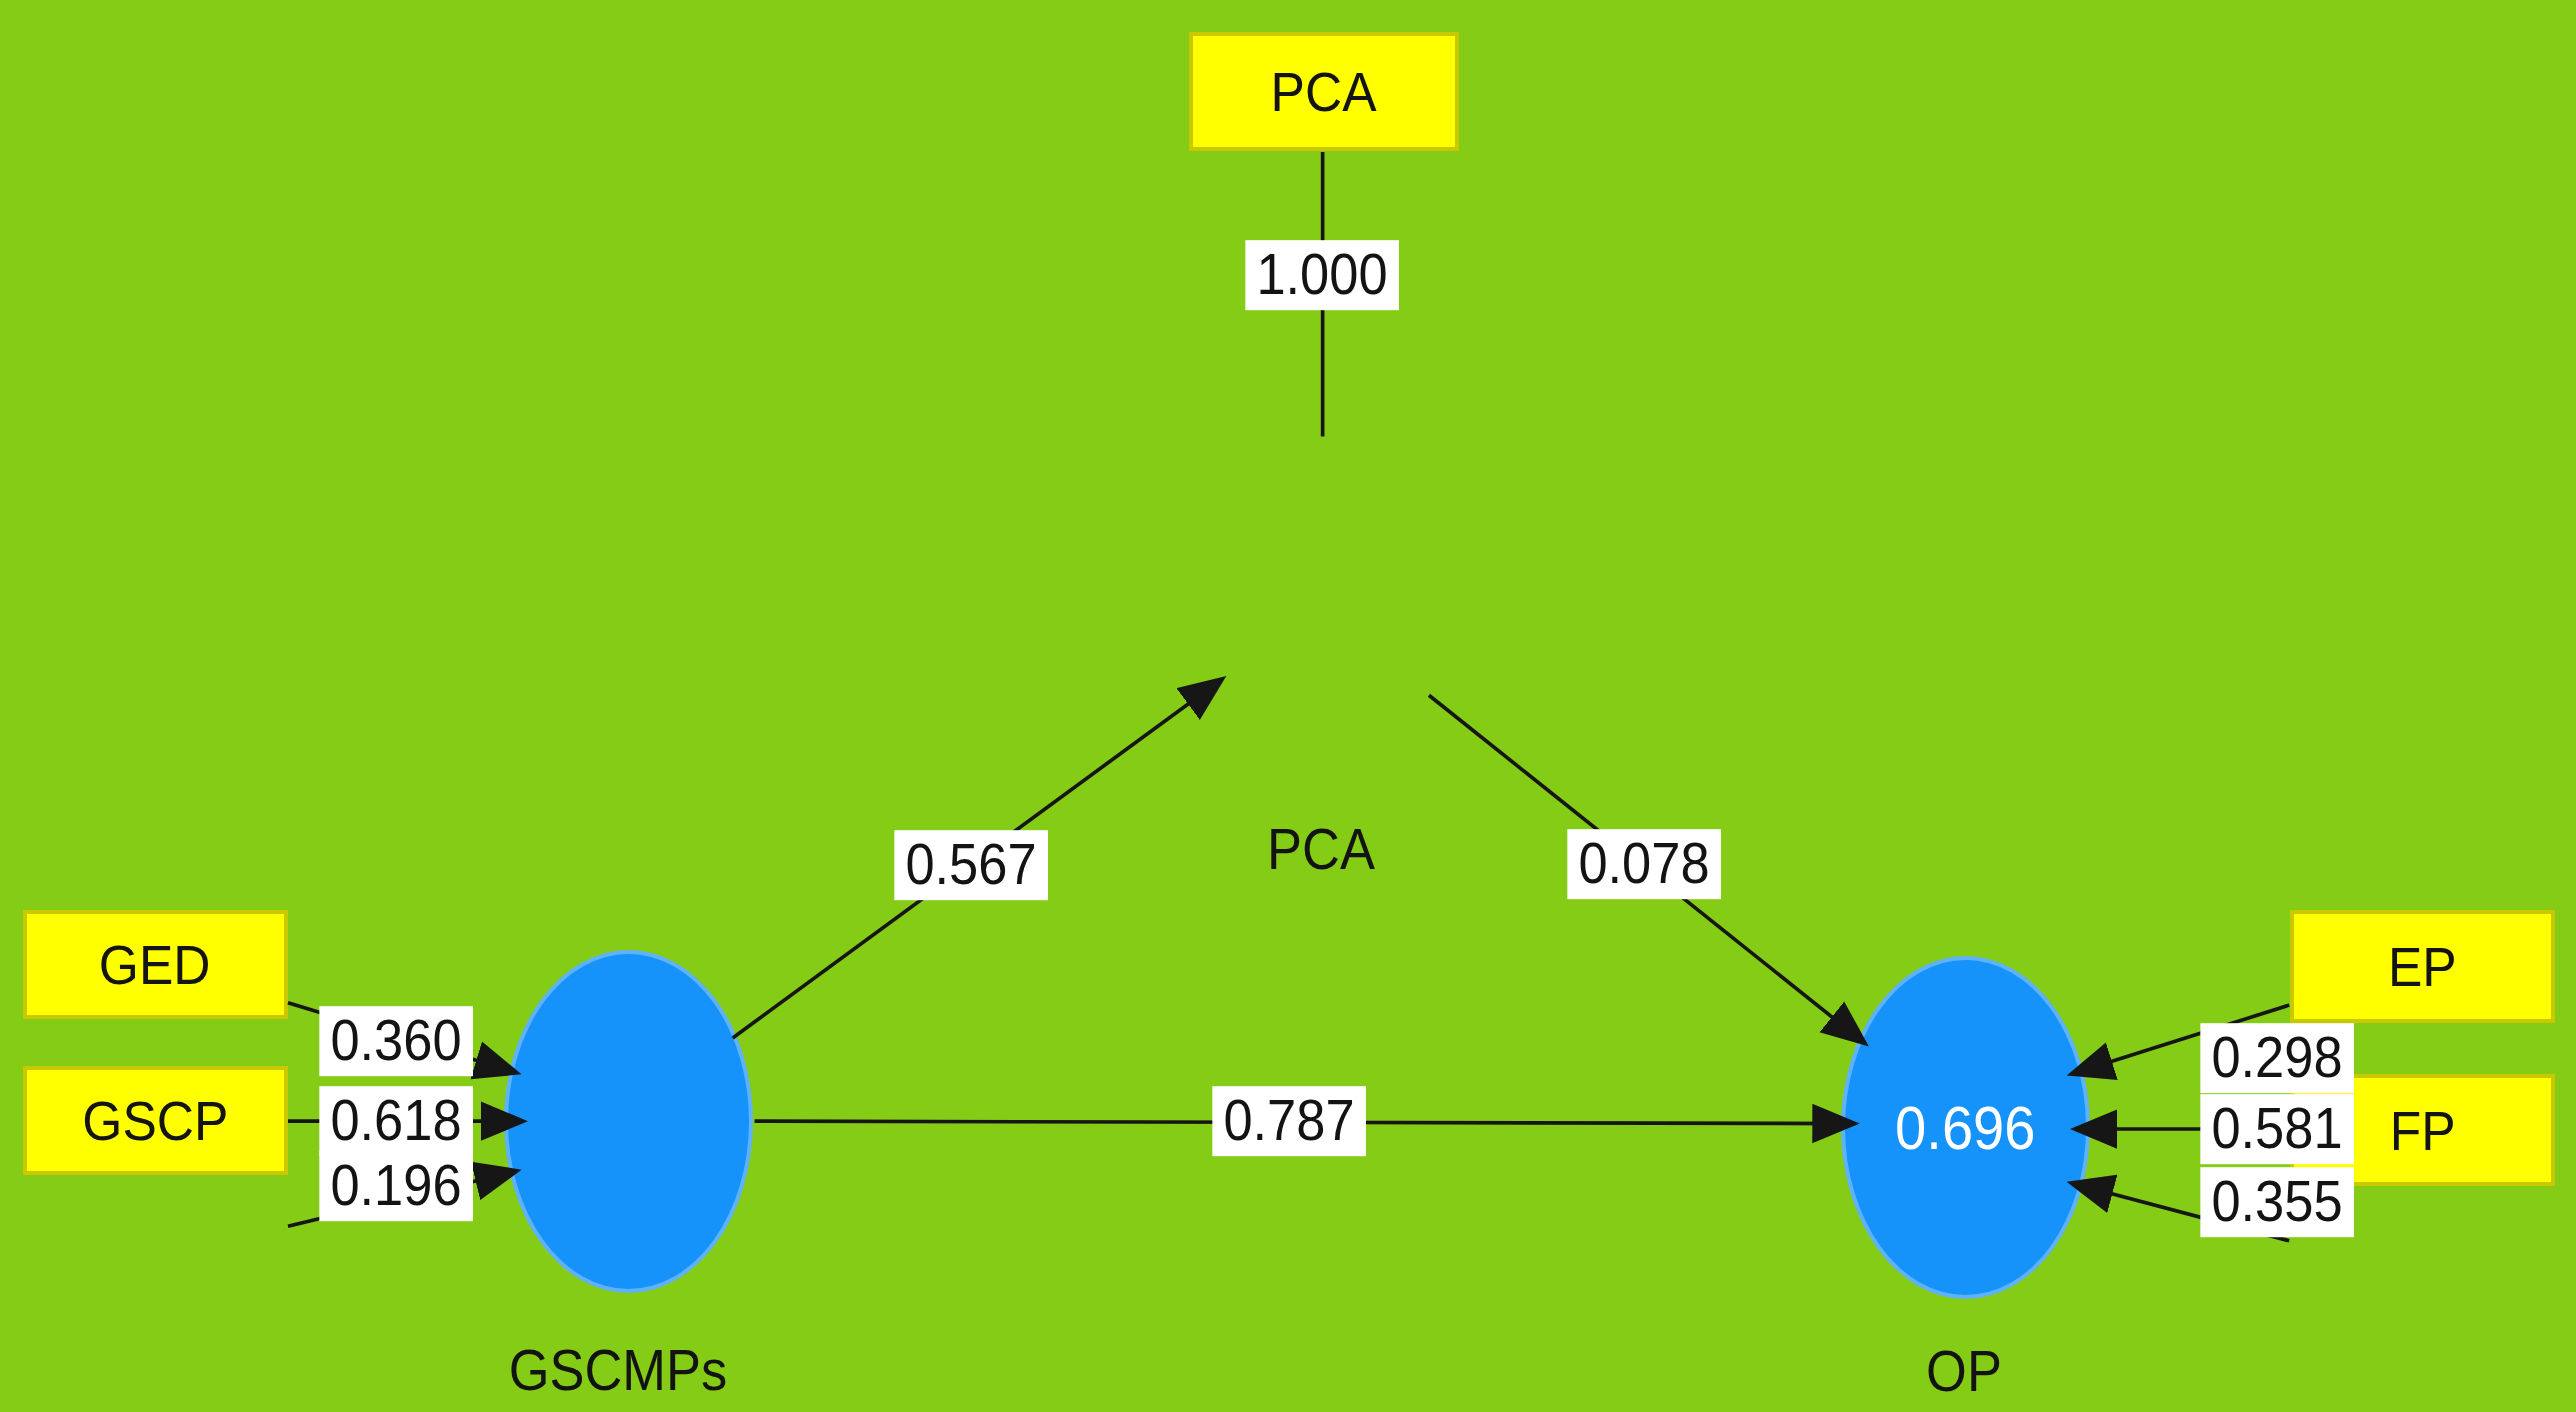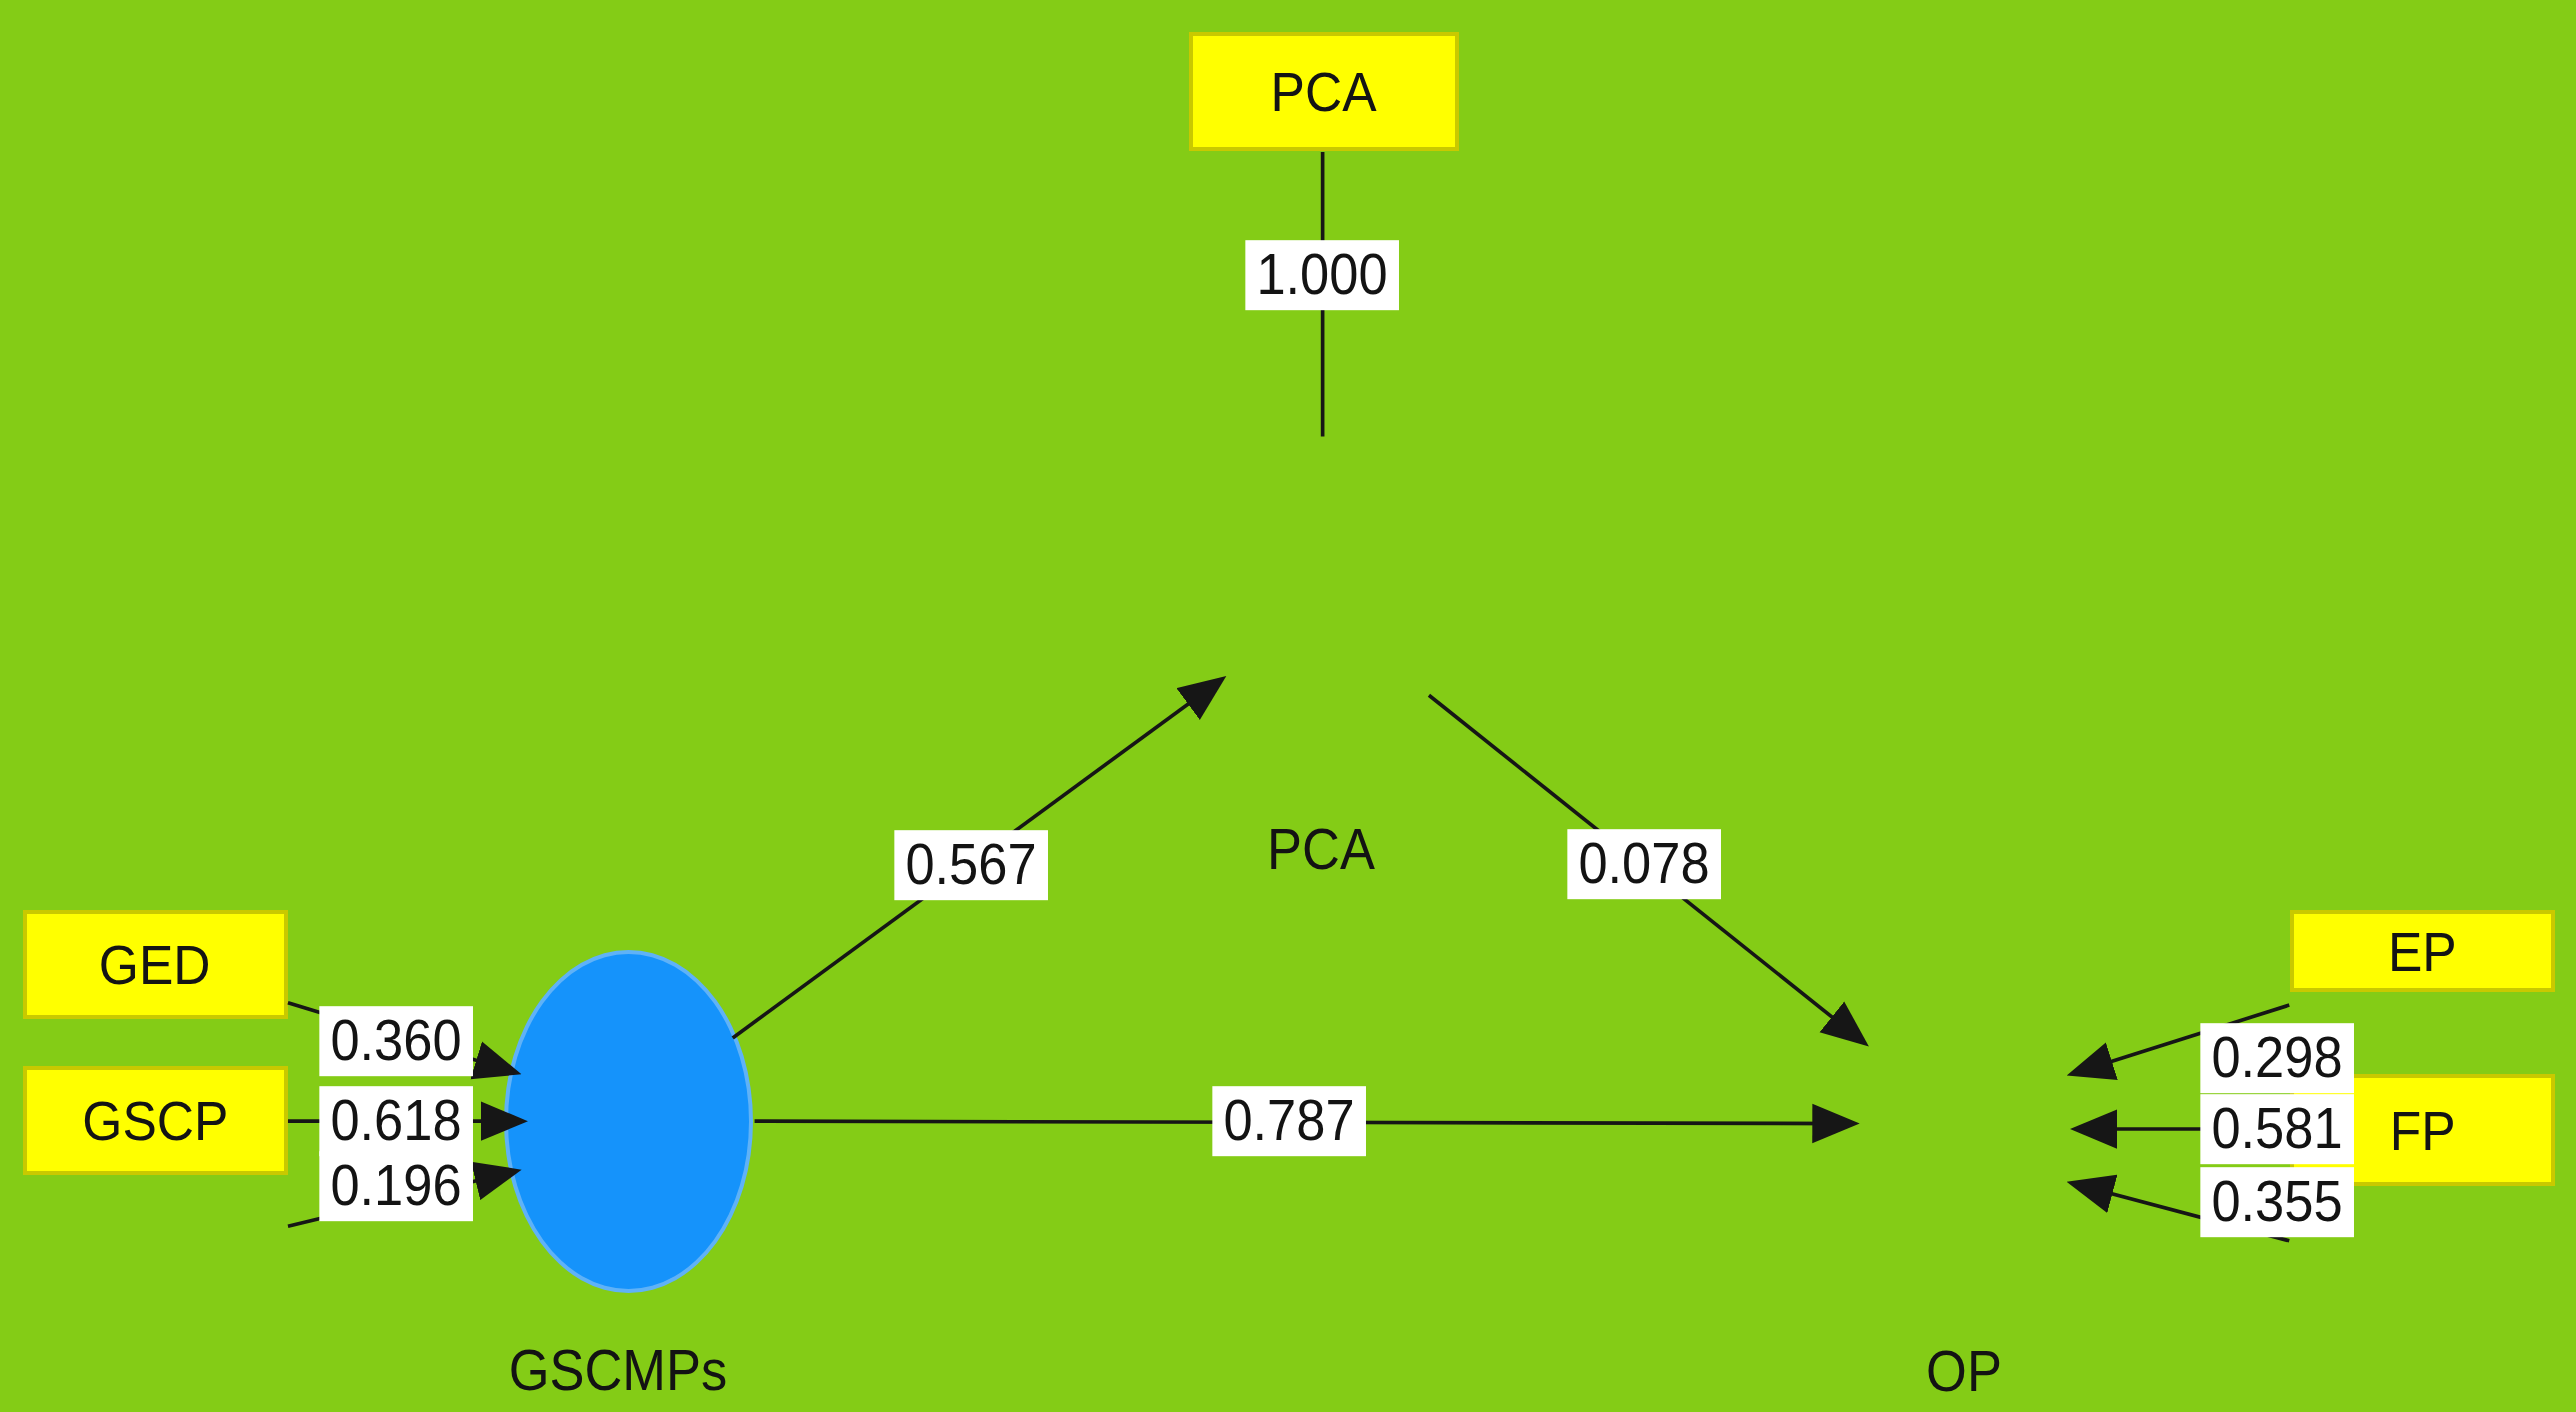--- a/index.html
+++ b/index.html
@@ -96,28 +96,31 @@
     <span class="ilabel">PCA</span>
   </div>
 
   <div class="ibox" style="left:22.5px; top:910px; width:265px; height:109px;">
     <span class="ilabel">GED</span>
   </div>
   <div class="ibox" style="left:22.5px; top:1066px; width:265px; height:109px;justify-content:center;">
     <span class="ilabel">GSCP</span>
   </div>
 
-  <div class="ibox" style="left:2290px; top:910px; width:265px; height:82px;">
+  <div class="ibox" style="left:2290px; top:910px; width:265px; height:113px;">
     <span class="ilabel">EP</span>
   </div>
   <div class="ibox" style="left:2290px; top:1074px; width:265px; height:112px;">
     <span class="ilabel">FP</span>
   </div>
 
   <div class="construct" style="left:504px; top:950px; width:249px; height:343px;"></div>
+  <div class="construct" style="left:1841px; top:956px; width:249px; height:343px;">
+    <span class="r2">0.696</span>
+  </div>
 
   <svg class="edges" viewBox="0 0 4240 2325">
     <defs>
       <marker id="arrow" viewBox="0 0 12 10" refX="10" refY="5" markerWidth="13" markerHeight="11" orient="auto" markerUnits="strokeWidth">
         <path d="M0,0 L12,5 L0,10 Z" fill="#161616"></path>
       </marker>
     </defs>
 
     <line class="edge" x1="2177" y1="250" x2="2177" y2="718"></line>
 

